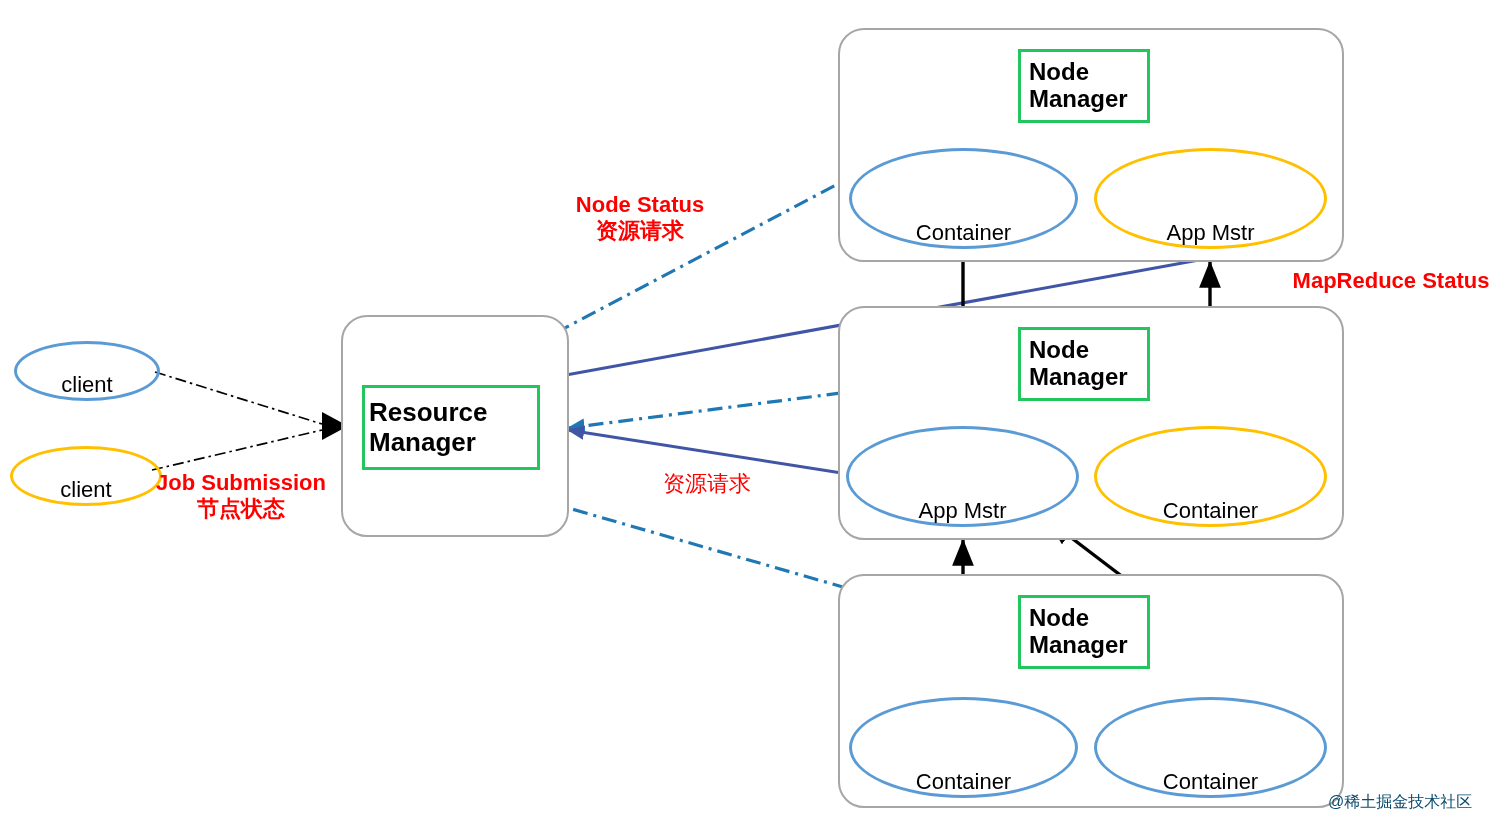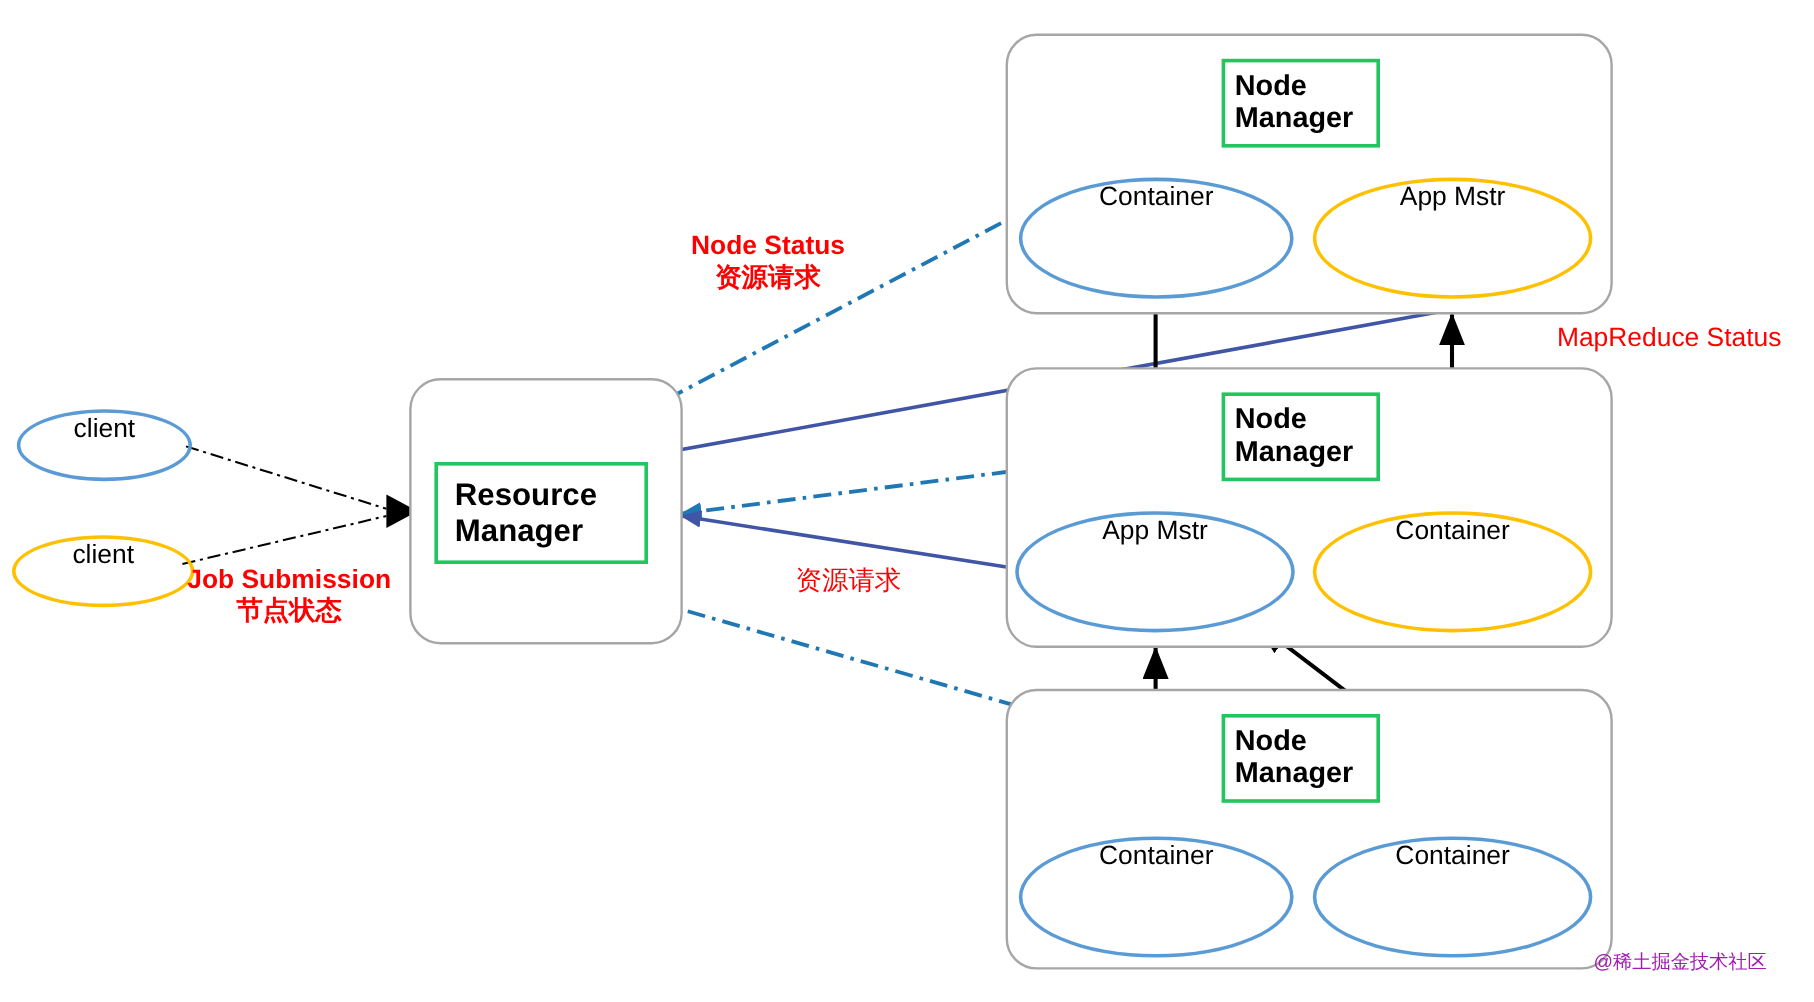--- a/index.html
+++ b/index.html
@@ -45,48 +45,48 @@
     line-height: 1.12;
   }
   .gbox.nm {
     font-size: 24px;
     padding-left: 8px;
     justify-content: flex-start;
   }
   .gbox.rm {
     font-size: 26px;
     justify-content: flex-start;
-    padding-left: 14px;
+    padding-left: 4px;
   }
   
   .ellipse {
     position: absolute;
     border-radius: 50%;
     background: transparent;
     box-sizing: border-box;
     display: flex;
-    align-items: flex-start;
+    align-items: flex-end;
     justify-content: center;
     font-size: 22px;
     color: #000000;
   }
   .ellipse.blue  { border: 3px solid #5b9bd5; }
   .ellipse.amber { border: 3px solid #ffc000; }
   
   .annot {
     position: absolute;
     color: #ff0000;
     font-size: 22px;
     line-height: 1.18;
     text-align: center;
     white-space: nowrap;
   }
   .watermark {
     position: absolute;
-    color: #a21caf;
+    color: #0c4a6e;
     font-size: 16px;
     white-space: nowrap;
   }
 </style>
 </head>
 <body>
 
 <div id="canvas">
 
   <svg id="edge-layer" viewBox="0 0 1512 835">
@@ -212,21 +212,21 @@
 
   <div class="ellipse blue" style="left:1094px; top:697px; width:233px; height:101px;">
     <span>Container</span>
   </div>
 
   <div class="annot" style="left:560px; top:192px; width:160px;font-weight:bold;">
     <div>Node Status</div>
     <div>资源请求</div>
   </div>
 
-  <div class="annot" style="left:1283px; top:268px; width:216px;">
+  <div class="annot" style="left:1283px; top:268px; width:216px;font-weight:bold;">
     <div>MapReduce Status</div>
   </div>
 
   <div class="annot" style="left:148px; top:470px; width:186px;font-weight:bold;">
     <div>Job Submission</div>
     <div>节点状态</div>
   </div>
 
   <div class="annot" style="left:604px; top:471px; width:206px;">
     <div>资源请求</div>

